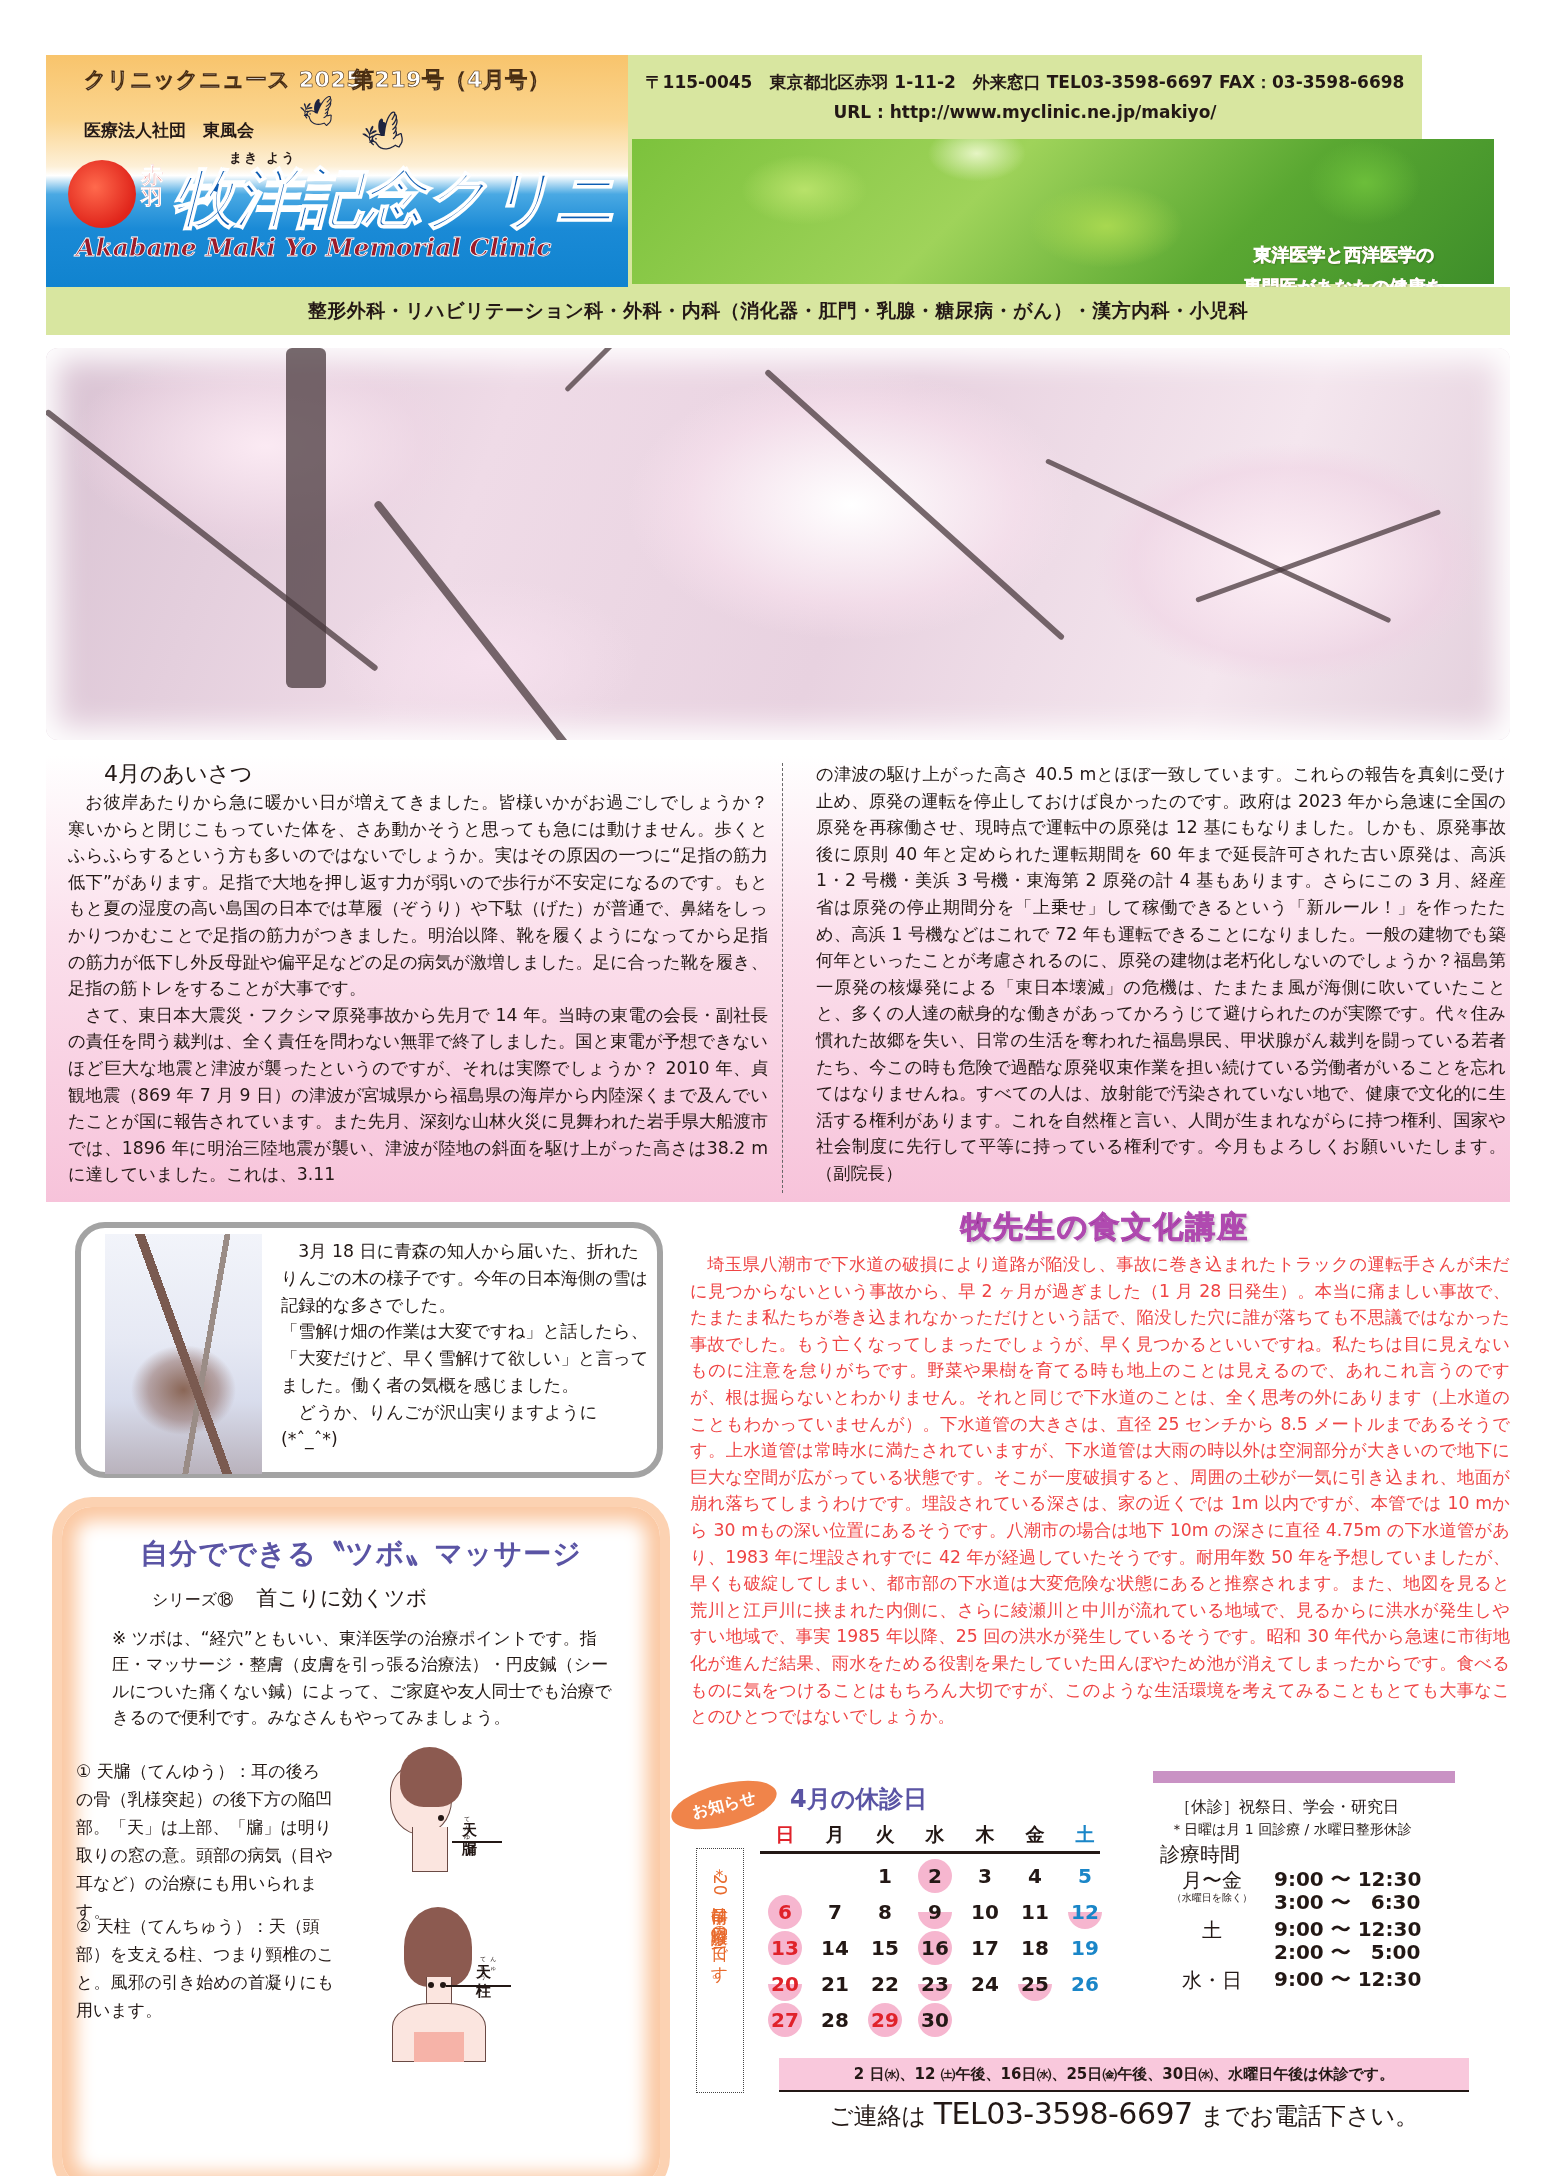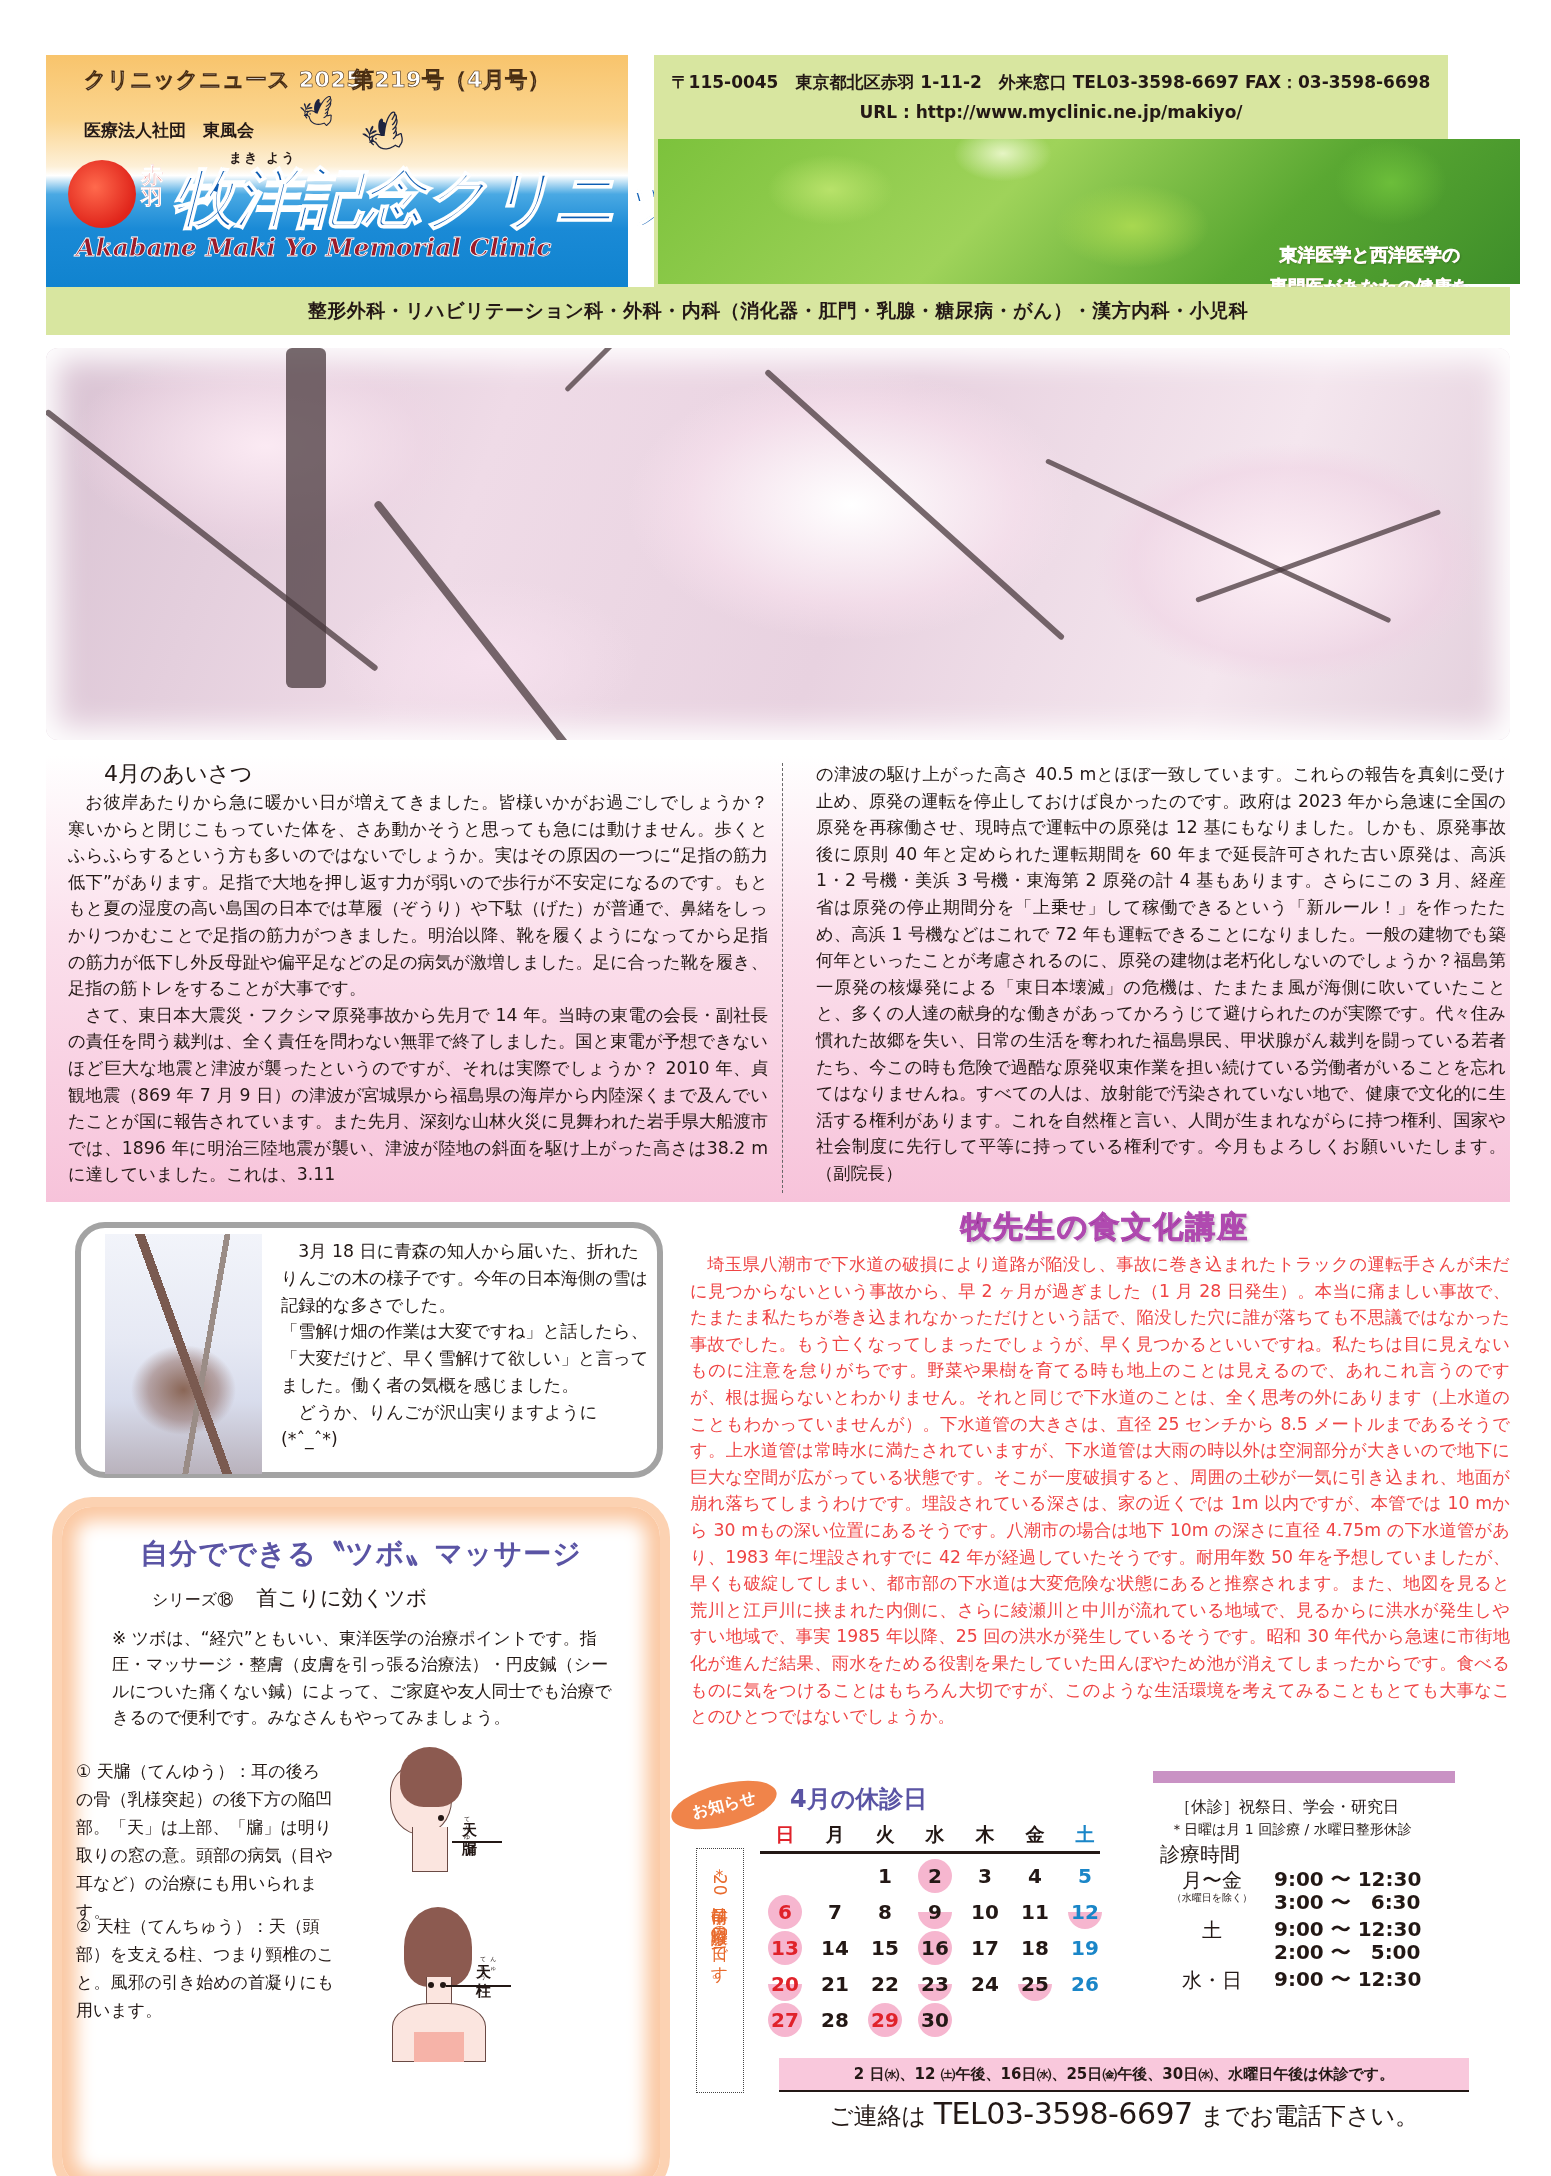--- a/index.html
+++ b/index.html
@@ -18,21 +18,21 @@
   .org-name { position: absolute; left: 38px; top: 64px; font-size: 17px; font-weight: bold; color: #231815; }
   .ruby { position: absolute; left: 183px; top: 94px; font-size: 13px; font-weight: bold; color: #231815; letter-spacing: 2px; }
   .sun { position: absolute; left: 22px; top: 105px; width: 68px; height: 68px; border-radius: 50%;
     background: radial-gradient(circle at 40% 40%, #ff6a4d, #e0251b 70%); }
   .akabane { position: absolute; left: 95px; top: 110px; font-size: 22px; font-weight: bold; color: #d9211b; -webkit-text-stroke: 0.5px #fff; line-height: 22px; width: 24px; }
   .clinic-name { position: absolute; left: 126px; top: 100px; font-size: 64px; font-weight: bold; color: #0d5db3;
     -webkit-text-stroke: 1.5px #ffffff; letter-spacing: -1px; font-style: italic; white-space: nowrap; }
   .clinic-en { position: absolute; left: 30px; top: 178px; font-family: "DejaVu Serif", "Liberation Serif", serif; font-size: 25px; font-weight: bold; font-style: italic; color: #9b1c2b; -webkit-text-stroke: 0.8px #ffffff; white-space: nowrap; }
   .bird { position: absolute; font-size: 28px; color: #1e2440; }
 
-  .info-block { position: absolute; left: 608px; top: 0; width: 794px; height: 232px; background: #d8e6a0; }
+  .info-block { position: absolute; left: 582px; top: 0; width: 794px; height: 232px; background: #d8e6a0; }
   .address { position: absolute; left: 0; width: 100%; top: 16px; text-align: center; font-size: 17px; font-weight: bold; color: #231815; white-space: nowrap; }
   .url { position: absolute; left: 0; width: 100%; top: 47px; text-align: center; font-size: 17px; font-weight: bold; color: #231815; }
   .leaf-banner { position: absolute; left: 4px; top: 84px; width: 486px; height: 145px;
     background:
       radial-gradient(ellipse 90px 50px at 20% 35%, #b8e26a 0%, transparent 70%),
       radial-gradient(ellipse 110px 60px at 55% 60%, #a8d850 0%, transparent 70%),
       radial-gradient(ellipse 80px 60px at 85% 30%, #6cbe3a 0%, transparent 70%),
       radial-gradient(ellipse 70px 40px at 40% 10%, #e6f5c4 0%, transparent 70%),
       linear-gradient(135deg, #7cc23c 0%, #9fd35a 40%, #5aa832 70%, #3e8e2a 100%);
     width: 862px; }

